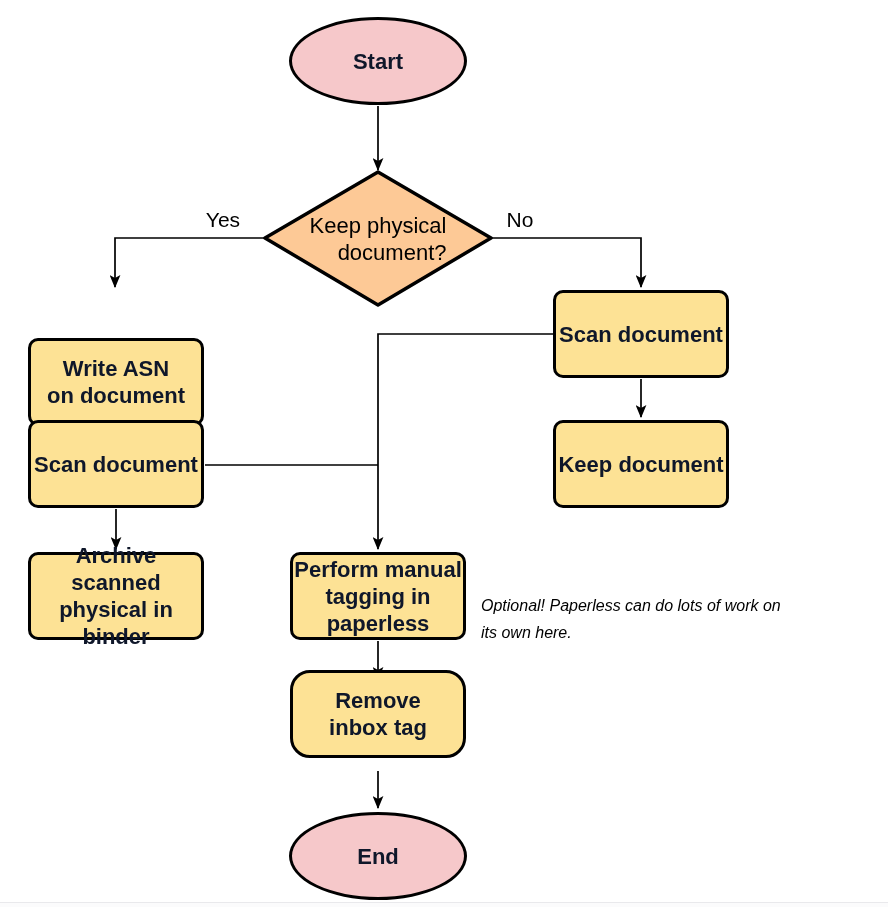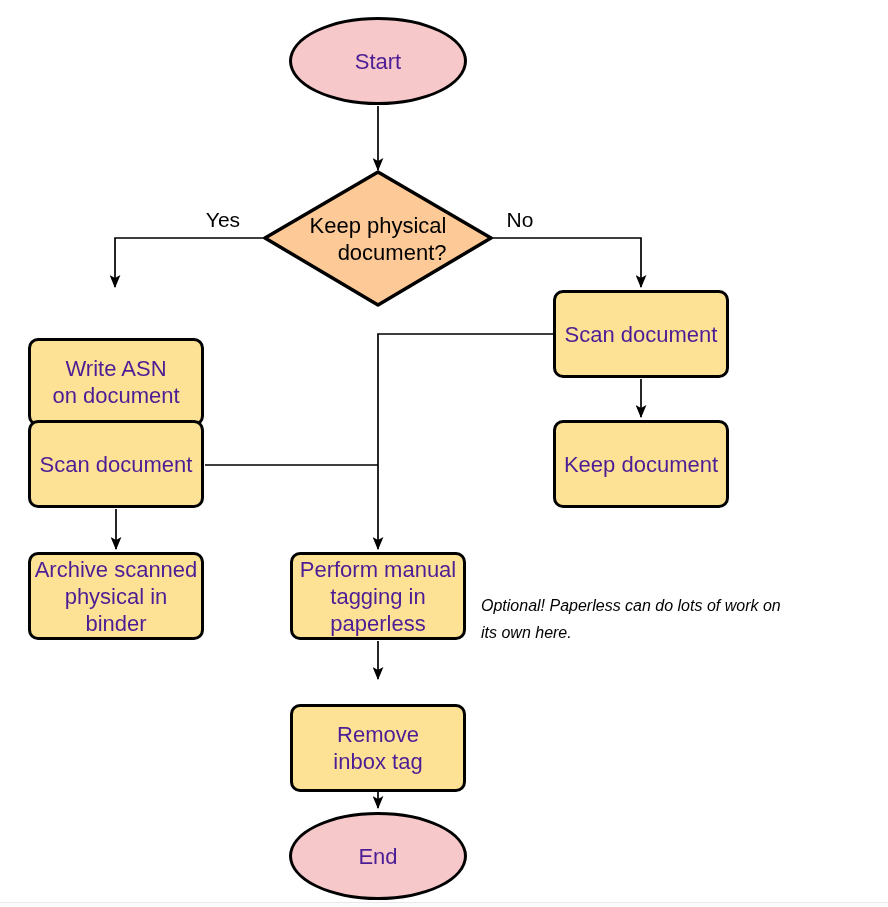--- a/index.html
+++ b/index.html
@@ -24,21 +24,22 @@
   .node {
     position: absolute;
     box-sizing: border-box;
     display: flex;
     align-items: center;
     justify-content: center;
     text-align: center;
     white-space: pre-line;
     font-size: 22px;
     line-height: 27px;
-    color: #4c1d95;
+    color: #0f172a;
+    font-weight: bold;
   }
   .process {
     width: 176px;
     height: 88px;
     background: var(--process-fill, #fde295);
     border: 3px solid var(--line, #000000);
     border-radius: 10px;
   }
   .terminal {
     width: 178px;
@@ -91,21 +92,21 @@
     border-top: 1px solid var(--page-edge, #e9e9ec);
   }
   
   #node-start        { left: 289px; top: 17px;  }
   #node-write-asn    { left: 28px;  top: 290px; margin-top: 48px; }
   #node-scan-left    { left: 28px;  top: 420px; }
   #node-archive      { left: 28px;  top: 552px; }
   #node-scan-right   { left: 553px; top: 290px; }
   #node-trash        { left: 553px; top: 420px; }
   #node-tagging      { left: 290px; top: 552px; }
-  #node-remove-inbox { left: 290px; top: 704px; }
+  #node-remove-inbox { left: 290px; top: 670px; border-radius: 20px; }
   #node-end          { left: 289px; top: 812px; }
 </style>
 </head>
 <body>
 
 <div id="canvas">
 
   <svg id="edges" viewBox="0 0 888 907" xmlns="http://www.w3.org/2000/svg">
     <defs>
       <marker id="arrow" viewBox="0 0 12 10" refX="11" refY="5" markerWidth="13" markerHeight="11" orient="auto" markerUnits="userSpaceOnUse">

